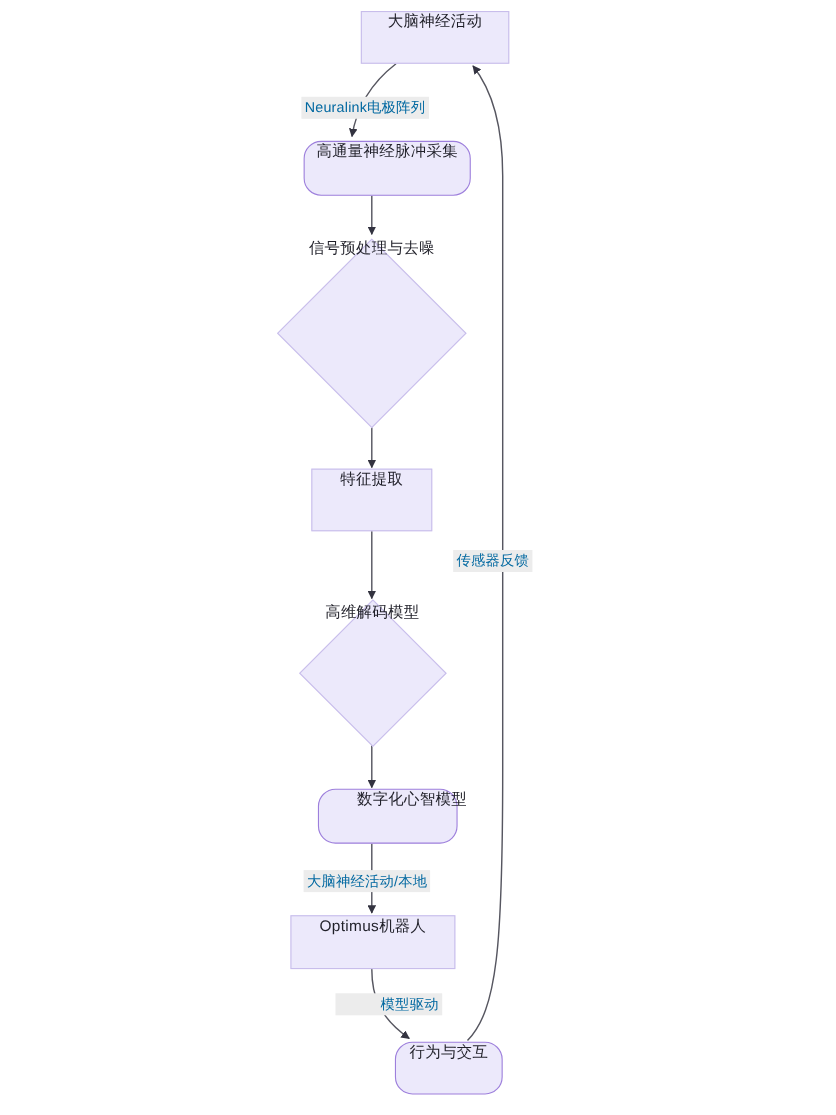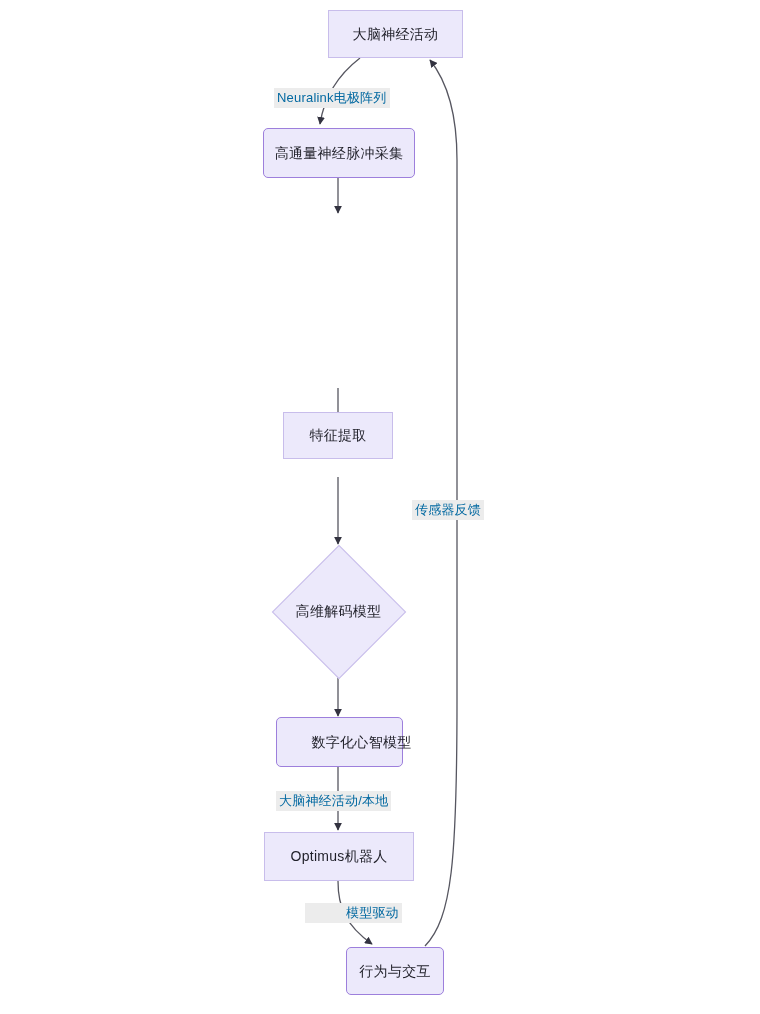--- a/index.html
+++ b/index.html
@@ -29,40 +29,40 @@
     width: 760px;
     height: 1014px;
     overflow: visible;
   }
 
   
   .node {
     position: absolute;
     box-sizing: border-box;
     display: flex;
-    align-items: center;
     justify-content: center;
     text-align: center;
     color: #1f1f28;
     font-size: 14px;
     line-height: 1.2;
     letter-spacing: 0.3px;
     white-space: nowrap;
     z-index: 3;
   }
 
   .node.rect {
     background: #ECE9FB;
     border: 1px solid #C8BDEB;
   }
 
   .node.round {
     background: #ECE9FB;
     border: 1.6px solid #9D7FDC;
-    border-radius: 5px;
+    border-radius: 16px;
+    margin-left: 13px;
   }
 
   
   .node.diamond {
     background: transparent;
     border: none;
   }
   .node.diamond .dia-shape {
     position: absolute;
     left: 50%;
@@ -121,22 +121,26 @@
   </svg>
 
   <div class="node rect" style="left:328px; top:10px; width:135px; height:48px;">
     <span>大脑神经活动</span>
   </div>
 
   <div class="node round" style="left:263px; top:128px; width:152px; height:50px;">
     <span>高通量神经脉冲采集</span>
   </div>
 
+  <div class="node diamond" style="left:256px; top:217px; width:164px; height:171px;">
+    <span class="dia-shape" style="width:120px; height:120px;"></span>
+    <span class="dia-label">信号预处理与去噪</span>
+  </div>
 
-  <div class="node rect" style="left:283px; top:412px; width:110px; height:47px;">
+  <div class="node rect" style="left:283px; top:426px; width:110px; height:57px;">
     <span>特征提取</span>
   </div>
 
   <div class="node diamond" style="left:271px; top:548px; width:135px; height:127px;">
     <span class="dia-shape" style="width:93px; height:93px;"></span>
     <span class="dia-label">高维解码模型</span>
   </div>
 
   <div class="node round" style="left:276px; top:717px; width:127px; height:50px;padding-left:44px;">
     <span>数字化心智模型</span>

